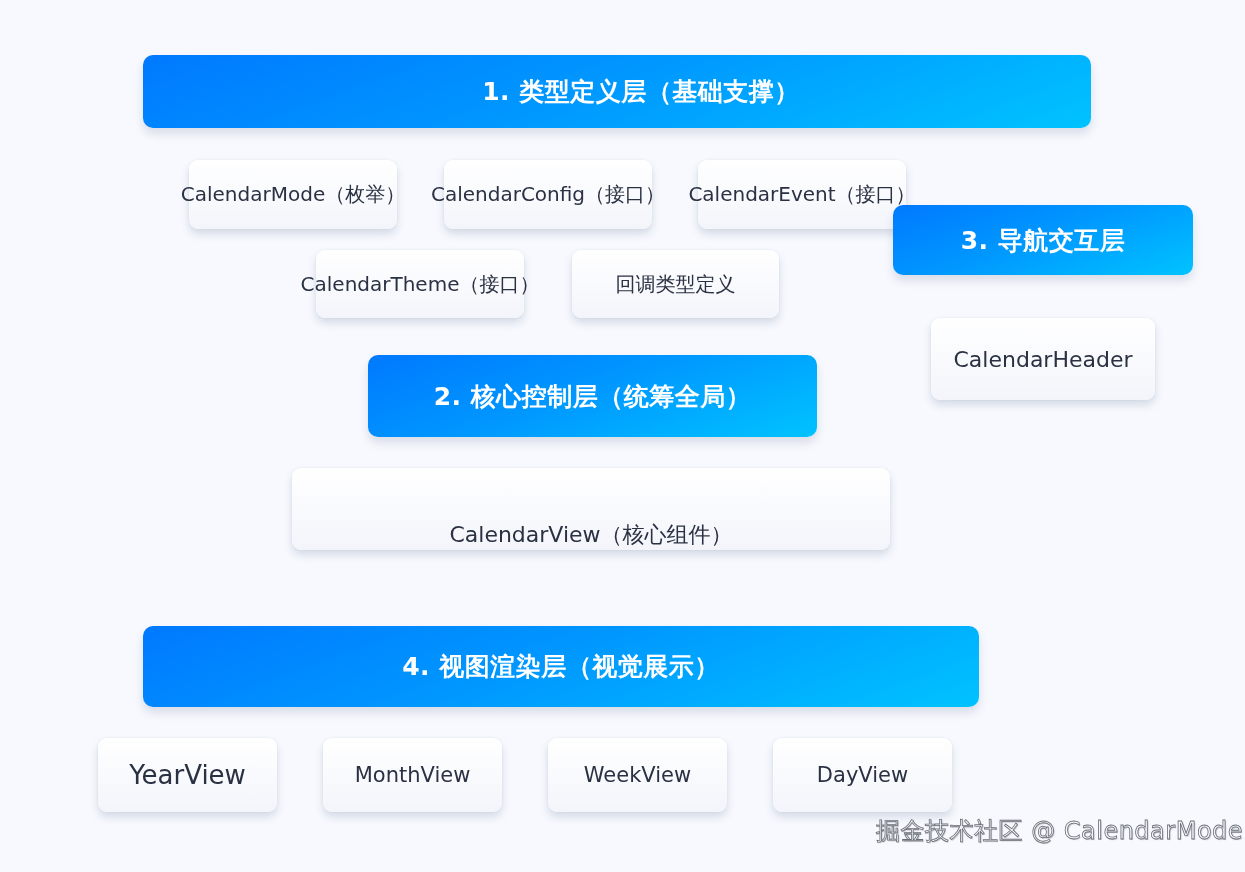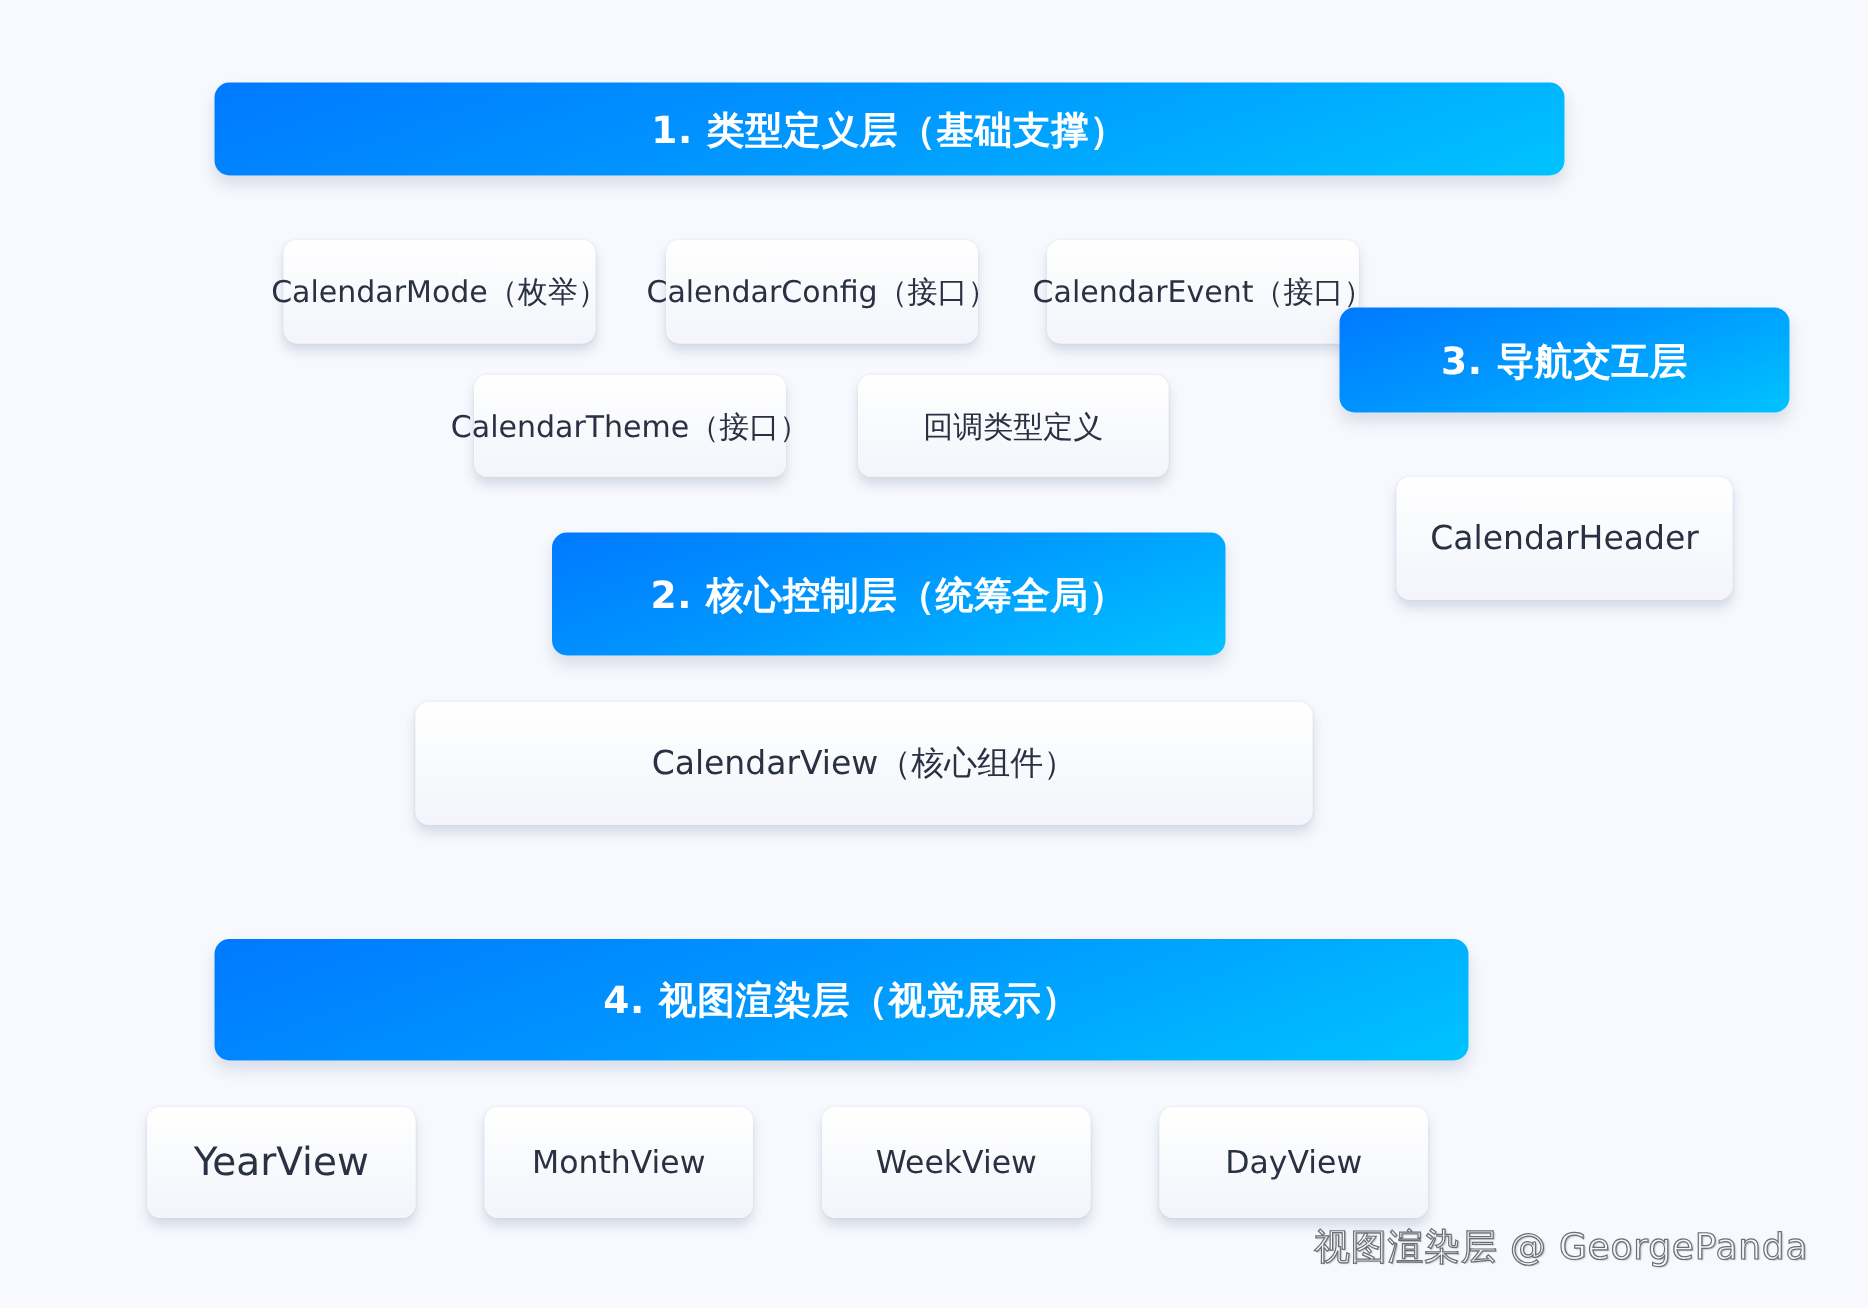--- a/index.html
+++ b/index.html
@@ -52,21 +52,21 @@
       color: #f4f6fa;
       -webkit-text-stroke: 0.8px #6a6f78;
       text-shadow: 1px 1px 1px rgba(0,0,0,0.25);
       white-space: nowrap;
       letter-spacing: 0.5px;
     }
   </style>
 </head>
 <body>
 
-<div class="layer" style="left:143px; top:55px; width:900px; height:62px;">
+<div class="layer" style="left:143px; top:55px; width:900px; height:73px;padding-left:48px;">
   <span>1. 类型定义层（基础支撑）</span>
 </div>
 
 <div class="card" style="left:189px; top:160px; width:208px; height:69px;">
   <span>CalendarMode（枚举）</span>
 </div>
 <div class="card" style="left:444px; top:160px; width:208px; height:69px;">
   <span>CalendarConfig（接口）</span>
 </div>
 <div class="card" style="left:698px; top:160px; width:208px; height:69px;">
@@ -85,34 +85,34 @@
 </div>
 
 <div class="card" style="left:931px; top:318px; width:224px; height:82px; font-size:22px;">
   <span>CalendarHeader</span>
 </div>
 
 <div class="layer" style="left:368px; top:355px; width:449px; height:82px;">
   <span>2. 核心控制层（统筹全局）</span>
 </div>
 
-<div class="card" style="left:277px; top:468px; width:598px; height:82px; font-size:22px;">
+<div class="card" style="left:292px; top:468px; width:598px; height:82px; font-size:22px;align-items:flex-end;">
   <span>CalendarView（核心组件）</span>
 </div>
 
 <div class="layer" style="left:143px; top:626px; width:836px; height:81px;">
   <span>4. 视图渲染层（视觉展示）</span>
 </div>
 
 <div class="card" style="left:98px; top:738px; width:179px; height:74px; font-size:26px;">
   <span>YearView</span>
 </div>
 <div class="card" style="left:323px; top:738px; width:179px; height:74px; font-size:21px;text-align:center;">
   <span>MonthView</span>
 </div>
 <div class="card" style="left:548px; top:738px; width:179px; height:74px; font-size:21px;">
   <span>WeekView</span>
 </div>
 <div class="card" style="left:773px; top:738px; width:179px; height:74px; font-size:21px;">
   <span>DayView</span>
 </div>
 
-<div class="watermark">视图渲染层 @ GeorgePanda</div>
+<div class="watermark">掘金技术社区 @ CalendarMode</div>
 
 </body></html>

